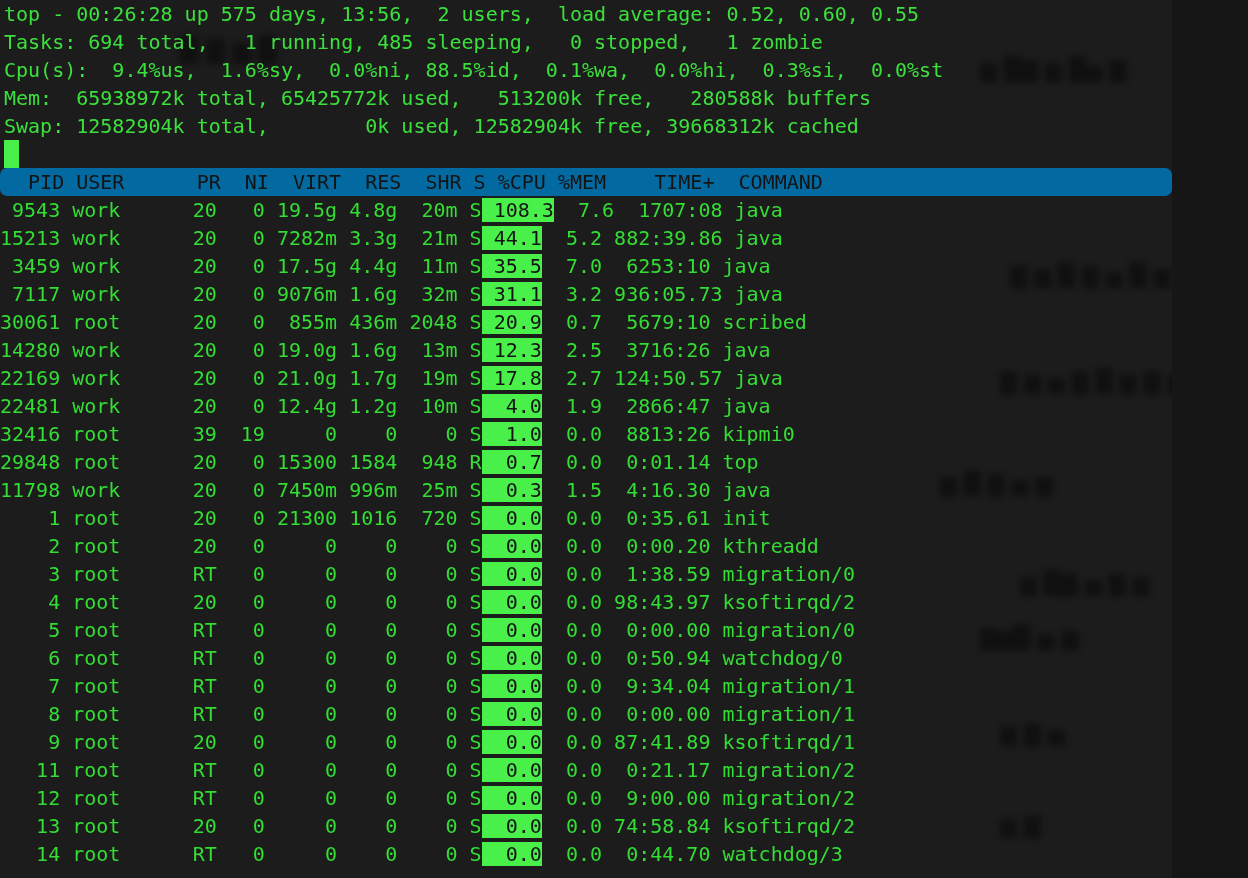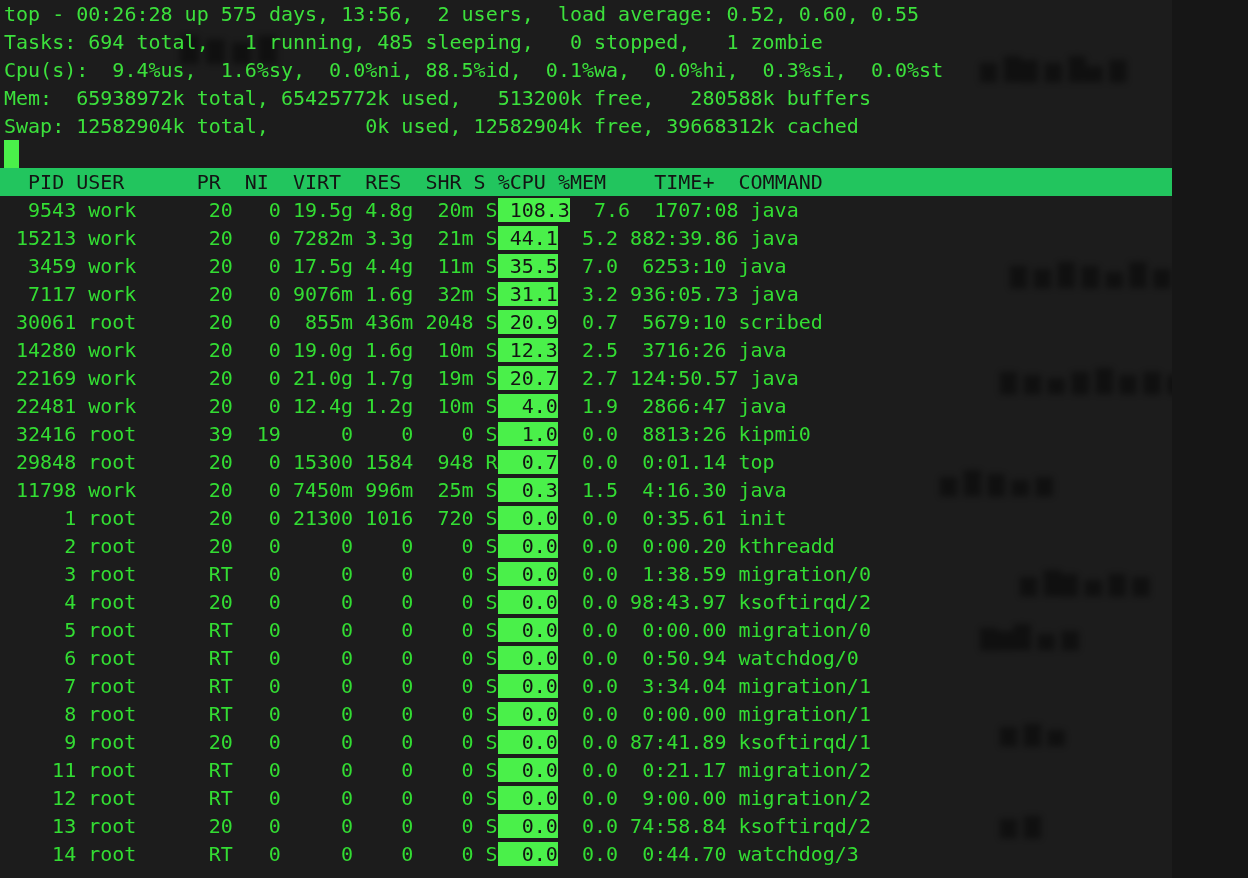--- a/index.html
+++ b/index.html
@@ -59,30 +59,31 @@
     display: inline-block;
     width: 15px;
     height: 28px;
     background: #4af04a;
     vertical-align: top;
   }
   
   .col-header {
     height: 28px;
     white-space: pre;
-    background: #22c55e;
+    background: #0369a1;
     color: #141414;
     padding-left: 4px;
     font-weight: normal;
+    border-radius: 7px;
   }
   
   .proc-row {
     height: 28px;
     white-space: pre;
-    padding-left: 16px;
+    padding-left: 0;
     position: relative;
   }
   .proc-row .seg {
     display: inline;
   }
   
   .cpu-cell {
     background: #4af04a;
     color: #141414;
   }
@@ -118,33 +119,33 @@
     <div class="cursor-line"><span class="cursor-block"></span></div>
 
     <div class="col-header">  PID USER      PR  NI  VIRT  RES  SHR S %CPU %MEM    TIME+  COMMAND                                                       </div>
 
     <div id="rows">
         <div class="proc-row"><span class="seg"> 9543 work      20   0 19.5g 4.8g  20m S</span><span class="seg cpu-cell"> 108.3</span><span class="seg">  7.6  1707:08 java</span></div>
         <div class="proc-row"><span class="seg">15213 work      20   0 7282m 3.3g  21m S</span><span class="seg cpu-cell"> 44.1</span><span class="seg">  5.2 882:39.86 java</span></div>
         <div class="proc-row"><span class="seg"> 3459 work      20   0 17.5g 4.4g  11m S</span><span class="seg cpu-cell"> 35.5</span><span class="seg">  7.0  6253:10 java</span></div>
         <div class="proc-row"><span class="seg"> 7117 work      20   0 9076m 1.6g  32m S</span><span class="seg cpu-cell"> 31.1</span><span class="seg">  3.2 936:05.73 java</span></div>
         <div class="proc-row"><span class="seg">30061 root      20   0  855m 436m 2048 S</span><span class="seg cpu-cell"> 20.9</span><span class="seg">  0.7  5679:10 scribed</span></div>
-        <div class="proc-row"><span class="seg">14280 work      20   0 19.0g 1.6g  10m S</span><span class="seg cpu-cell"> 12.3</span><span class="seg">  2.5  3716:26 java</span></div>
-        <div class="proc-row"><span class="seg">22169 work      20   0 21.0g 1.7g  19m S</span><span class="seg cpu-cell"> 20.7</span><span class="seg">  2.7 124:50.57 java</span></div>
+        <div class="proc-row"><span class="seg">14280 work      20   0 19.0g 1.6g  13m S</span><span class="seg cpu-cell"> 12.3</span><span class="seg">  2.5  3716:26 java</span></div>
+        <div class="proc-row"><span class="seg">22169 work      20   0 21.0g 1.7g  19m S</span><span class="seg cpu-cell"> 17.8</span><span class="seg">  2.7 124:50.57 java</span></div>
         <div class="proc-row"><span class="seg">22481 work      20   0 12.4g 1.2g  10m S</span><span class="seg cpu-cell">  4.0</span><span class="seg">  1.9  2866:47 java</span></div>
         <div class="proc-row"><span class="seg">32416 root      39  19     0    0    0 S</span><span class="seg cpu-cell">  1.0</span><span class="seg">  0.0  8813:26 kipmi0</span></div>
         <div class="proc-row"><span class="seg">29848 root      20   0 15300 1584  948 R</span><span class="seg cpu-cell">  0.7</span><span class="seg">  0.0  0:01.14 top</span></div>
         <div class="proc-row"><span class="seg">11798 work      20   0 7450m 996m  25m S</span><span class="seg cpu-cell">  0.3</span><span class="seg">  1.5  4:16.30 java</span></div>
         <div class="proc-row"><span class="seg">    1 root      20   0 21300 1016  720 S</span><span class="seg cpu-cell">  0.0</span><span class="seg">  0.0  0:35.61 init</span></div>
         <div class="proc-row"><span class="seg">    2 root      20   0     0    0    0 S</span><span class="seg cpu-cell">  0.0</span><span class="seg">  0.0  0:00.20 kthreadd</span></div>
         <div class="proc-row"><span class="seg">    3 root      RT   0     0    0    0 S</span><span class="seg cpu-cell">  0.0</span><span class="seg">  0.0  1:38.59 migration/0</span></div>
         <div class="proc-row"><span class="seg">    4 root      20   0     0    0    0 S</span><span class="seg cpu-cell">  0.0</span><span class="seg">  0.0 98:43.97 ksoftirqd/2</span></div>
         <div class="proc-row"><span class="seg">    5 root      RT   0     0    0    0 S</span><span class="seg cpu-cell">  0.0</span><span class="seg">  0.0  0:00.00 migration/0</span></div>
         <div class="proc-row"><span class="seg">    6 root      RT   0     0    0    0 S</span><span class="seg cpu-cell">  0.0</span><span class="seg">  0.0  0:50.94 watchdog/0</span></div>
-        <div class="proc-row"><span class="seg">    7 root      RT   0     0    0    0 S</span><span class="seg cpu-cell">  0.0</span><span class="seg">  0.0  3:34.04 migration/1</span></div>
+        <div class="proc-row"><span class="seg">    7 root      RT   0     0    0    0 S</span><span class="seg cpu-cell">  0.0</span><span class="seg">  0.0  9:34.04 migration/1</span></div>
         <div class="proc-row"><span class="seg">    8 root      RT   0     0    0    0 S</span><span class="seg cpu-cell">  0.0</span><span class="seg">  0.0  0:00.00 migration/1</span></div>
         <div class="proc-row"><span class="seg">    9 root      20   0     0    0    0 S</span><span class="seg cpu-cell">  0.0</span><span class="seg">  0.0 87:41.89 ksoftirqd/1</span></div>
         <div class="proc-row"><span class="seg">   11 root      RT   0     0    0    0 S</span><span class="seg cpu-cell">  0.0</span><span class="seg">  0.0  0:21.17 migration/2</span></div>
         <div class="proc-row"><span class="seg">   12 root      RT   0     0    0    0 S</span><span class="seg cpu-cell">  0.0</span><span class="seg">  0.0  9:00.00 migration/2</span></div>
         <div class="proc-row"><span class="seg">   13 root      20   0     0    0    0 S</span><span class="seg cpu-cell">  0.0</span><span class="seg">  0.0 74:58.84 ksoftirqd/2</span></div>
         <div class="proc-row last-row"><span class="seg">   14 root      RT   0     0    0    0 S</span><span class="seg cpu-cell">  0.0</span><span class="seg">  0.0  0:44.70 watchdog/3</span></div>
       </div>
 
   </div>
 </div>

